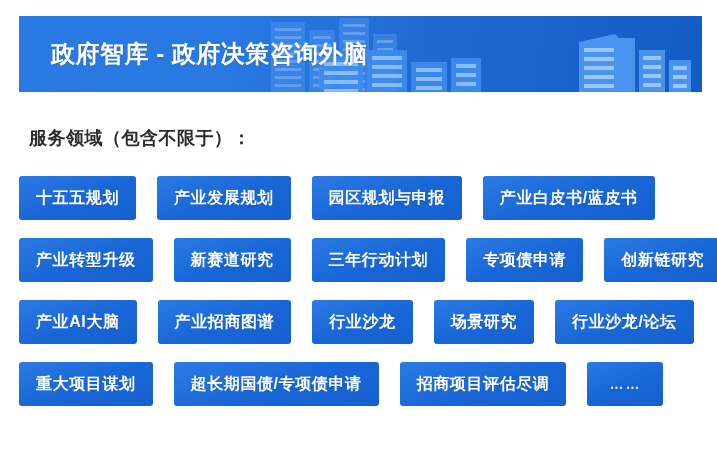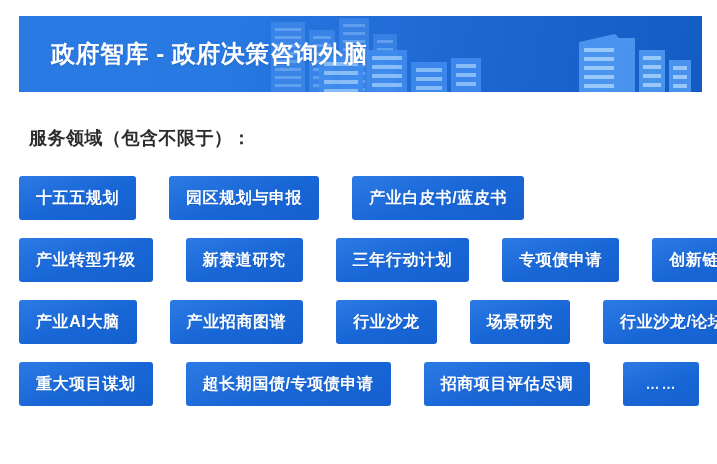--- a/index.html
+++ b/index.html
@@ -73,21 +73,21 @@
   .tag-rows {
     position: absolute;
     left: 19px;
     top: 176px;
     width: 683px;
   }
 
   .tag-row {
     display: flex;
     align-items: center;
-    gap: 33px;
+    gap: 21px;
     margin-bottom: 18px;
   }
 
   .tag {
     background: linear-gradient(160deg, #2b7ae4 0%, #1866d6 55%, #1560cf 100%);
     color: #ffffff;
     font-size: 16px;
     font-weight: bold;
     letter-spacing: 0.6px;
     height: 44px;
@@ -206,20 +206,21 @@
 
     <div class="banner-title">政府智库 - 政府决策咨询外脑</div>
   </div>
 
   <div class="subtitle">服务领域（包含不限于）：</div>
 
   <div class="tag-rows">
 
     <div class="tag-row">
       <div class="tag">十五五规划</div>
+      <div class="tag">产业发展规划</div>
       <div class="tag">园区规划与申报</div>
       <div class="tag">产业白皮书/蓝皮书</div>
     </div>
 
     <div class="tag-row">
       <div class="tag">产业转型升级</div>
       <div class="tag">新赛道研究</div>
       <div class="tag">三年行动计划</div>
       <div class="tag">专项债申请</div>
       <div class="tag">创新链研究</div>

